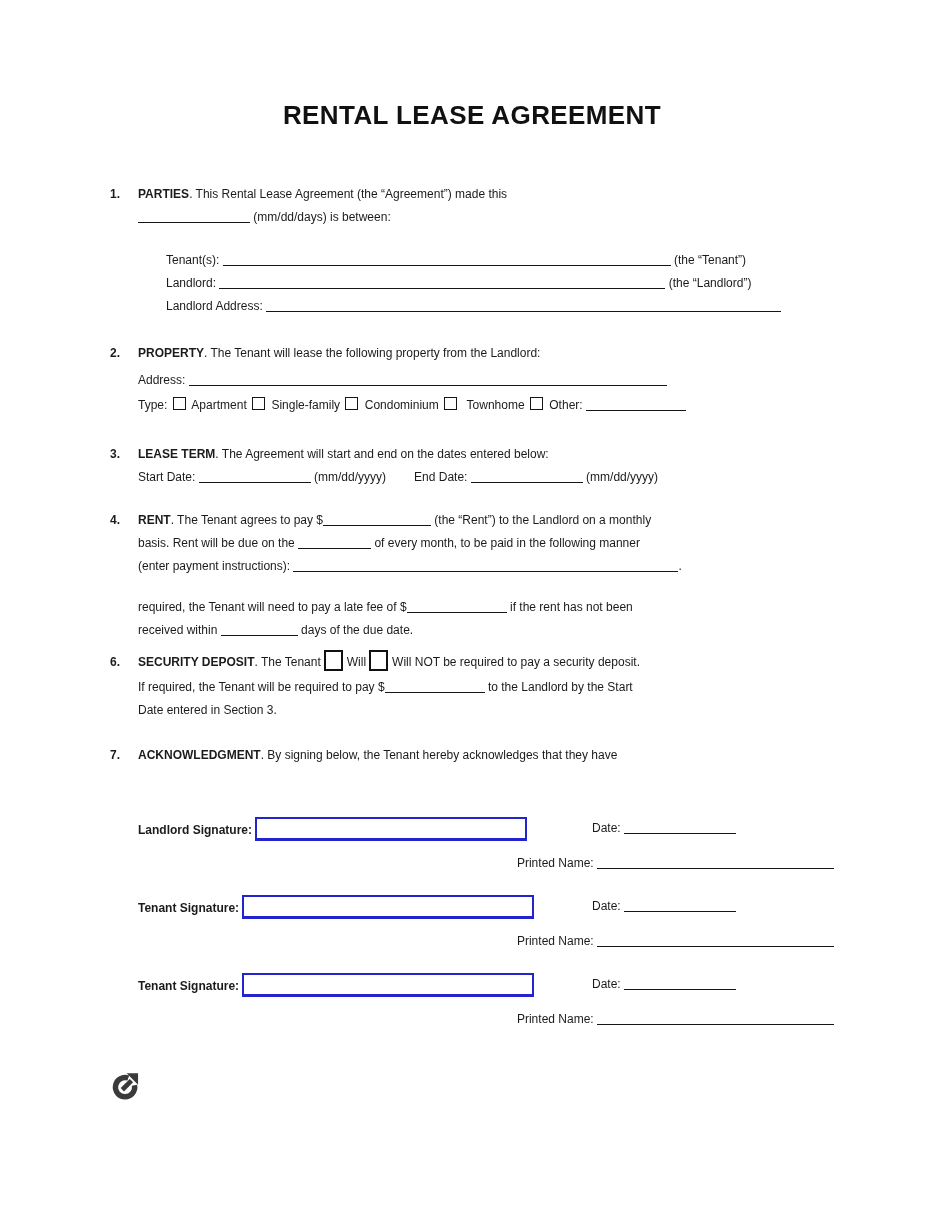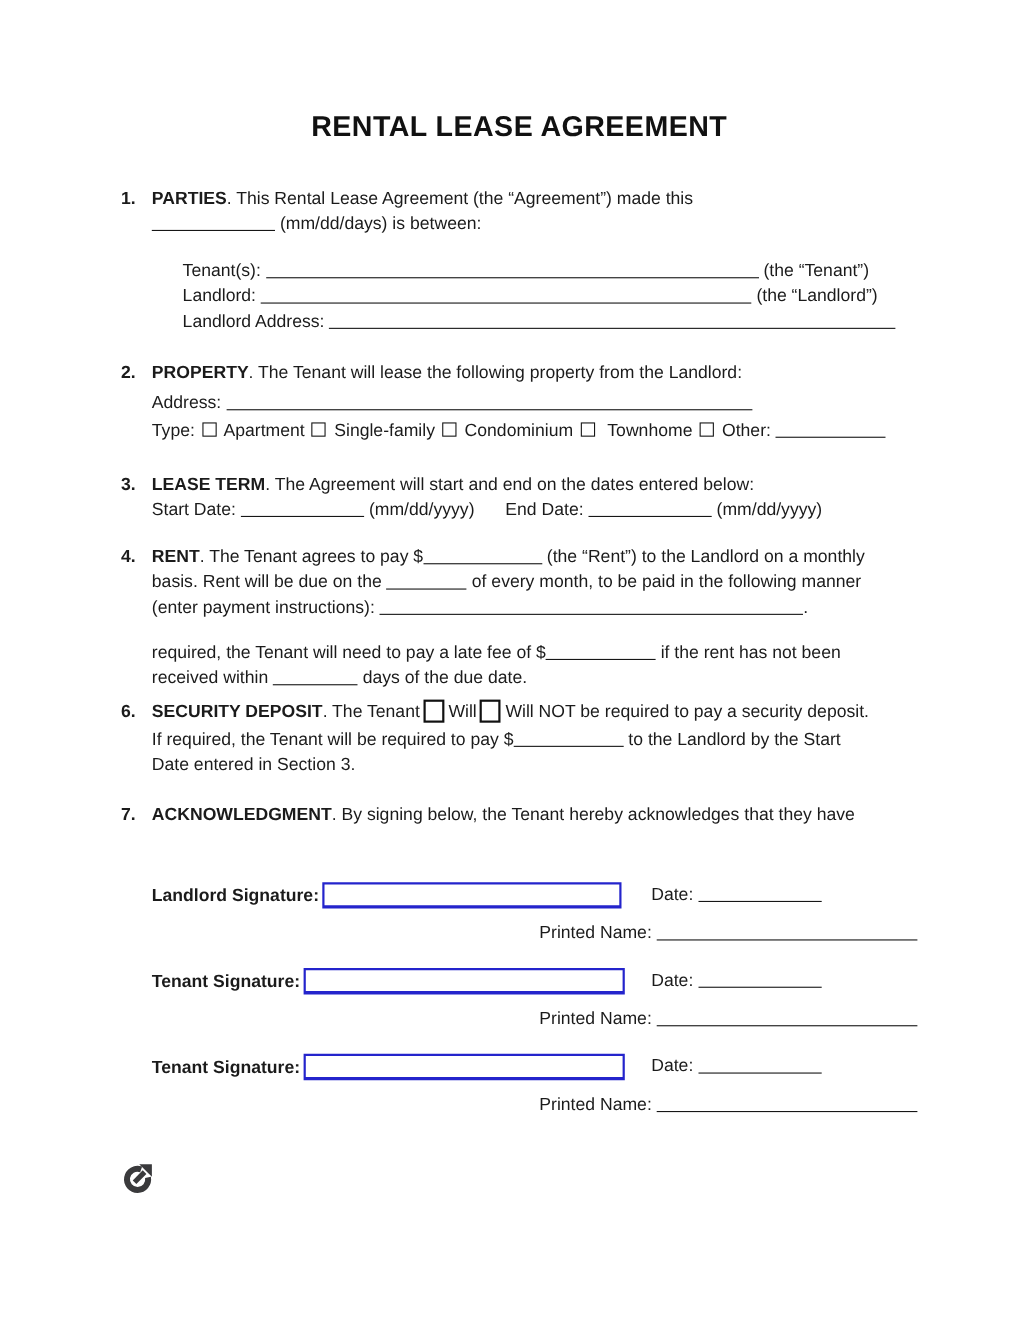--- a/index.html
+++ b/index.html
@@ -3,23 +3,23 @@
 <meta charset="utf-8">
 <style>
   * { margin:0; padding:0; box-sizing:border-box; }
   html,body { background:#ffffff; }
   body {
     width:934px; height:1209px;
     font-family:"Liberation Sans", sans-serif;
     color:#1b1b1b;
   }
   .page { width:934px; height:1209px; padding:100px 100px 0 110px; position:relative; overflow:hidden; background:#fff; }
-  .title { font-size:26px; font-weight:700; text-align:center; letter-spacing:.4px; margin-bottom:38px; color:#111; }
+  .title { font-size:26px; font-weight:700; text-align:center; letter-spacing:.4px; margin-bottom:52px; color:#111; }
   .section { }
-  .row { white-space:nowrap; line-height:23px; font-size:16px; position:relative; }
+  .row { white-space:nowrap; line-height:23px; font-size:12px; position:relative; }
   .num { display:inline-block; width:28px; font-weight:700; }
   .indent1 { padding-left:28px; }
   .indent2 { padding-left:56px; }
   .bold { font-weight:700; }
   .blank { display:inline-block; border-bottom:1.5px solid #161616; height:12px; vertical-align:-2px; }
   .spc { display:inline-block; }
   .cb { display:inline-block; width:13px; height:13px; border:1.6px solid #161616; vertical-align:-1px; margin:0 3px 0 2px; background:#fff; }
   .cbx { display:inline-block; width:19px; height:21px; border:2.2px solid #111; vertical-align:-5px; margin:0 4px 0 3px; background:#fff; }
   .sigbox { display:inline-block; height:24px; border:2px solid #2424cc; border-bottom-width:3px; vertical-align:-7px; margin-left:3px; background:#fff; }
   .sig-row { height:26px; }

